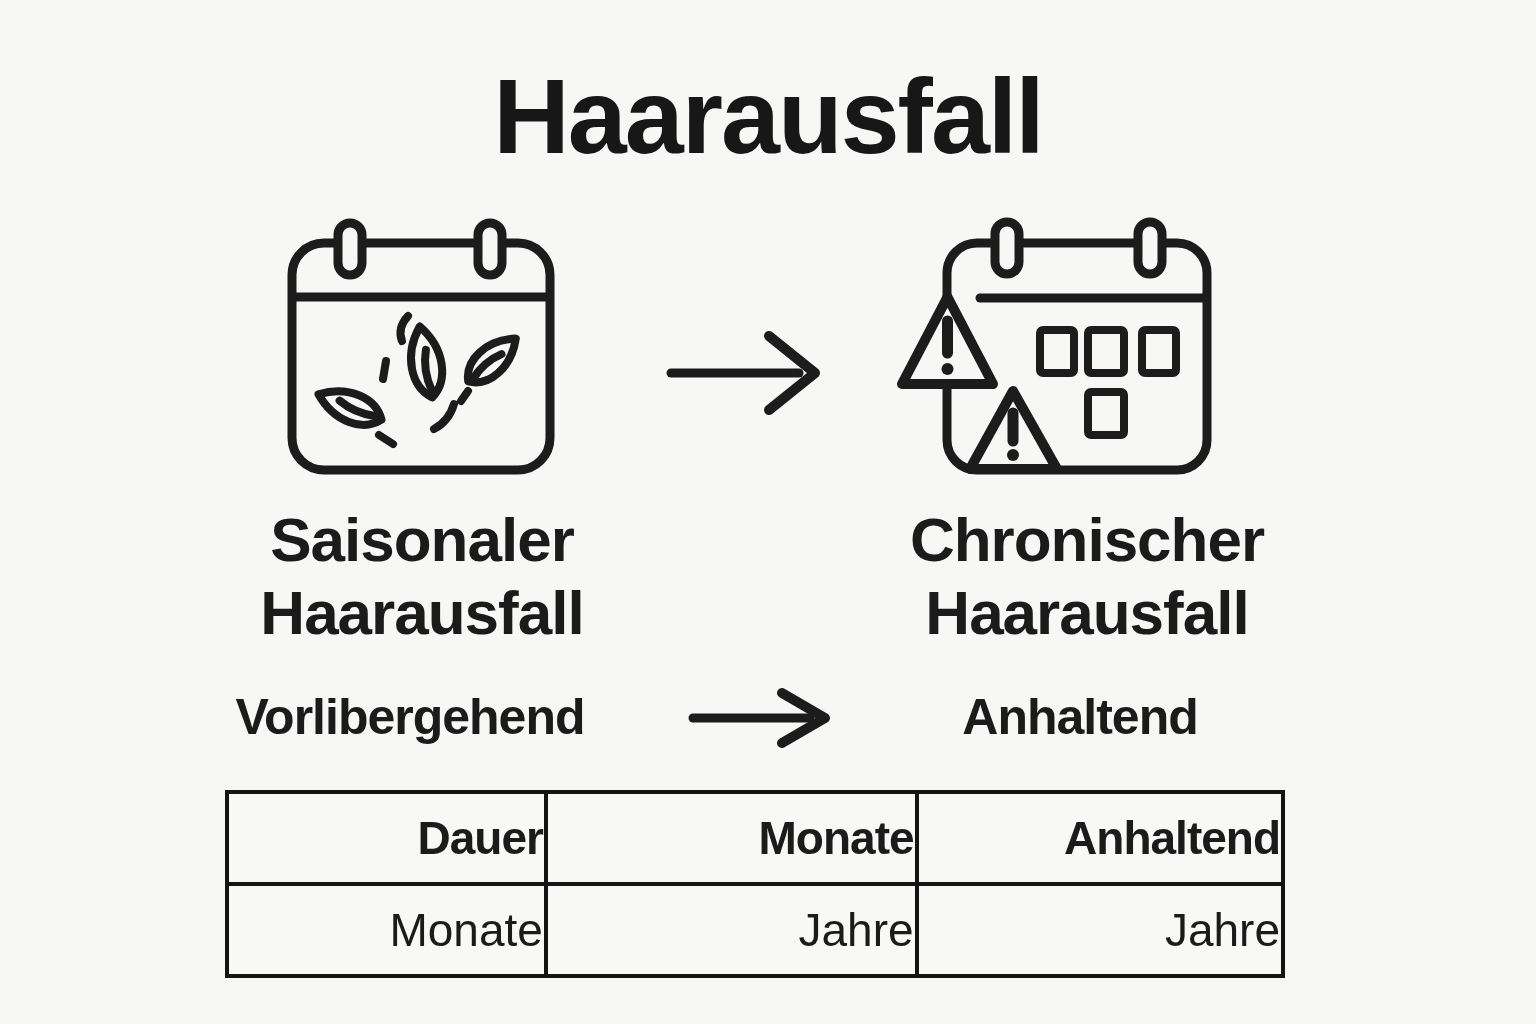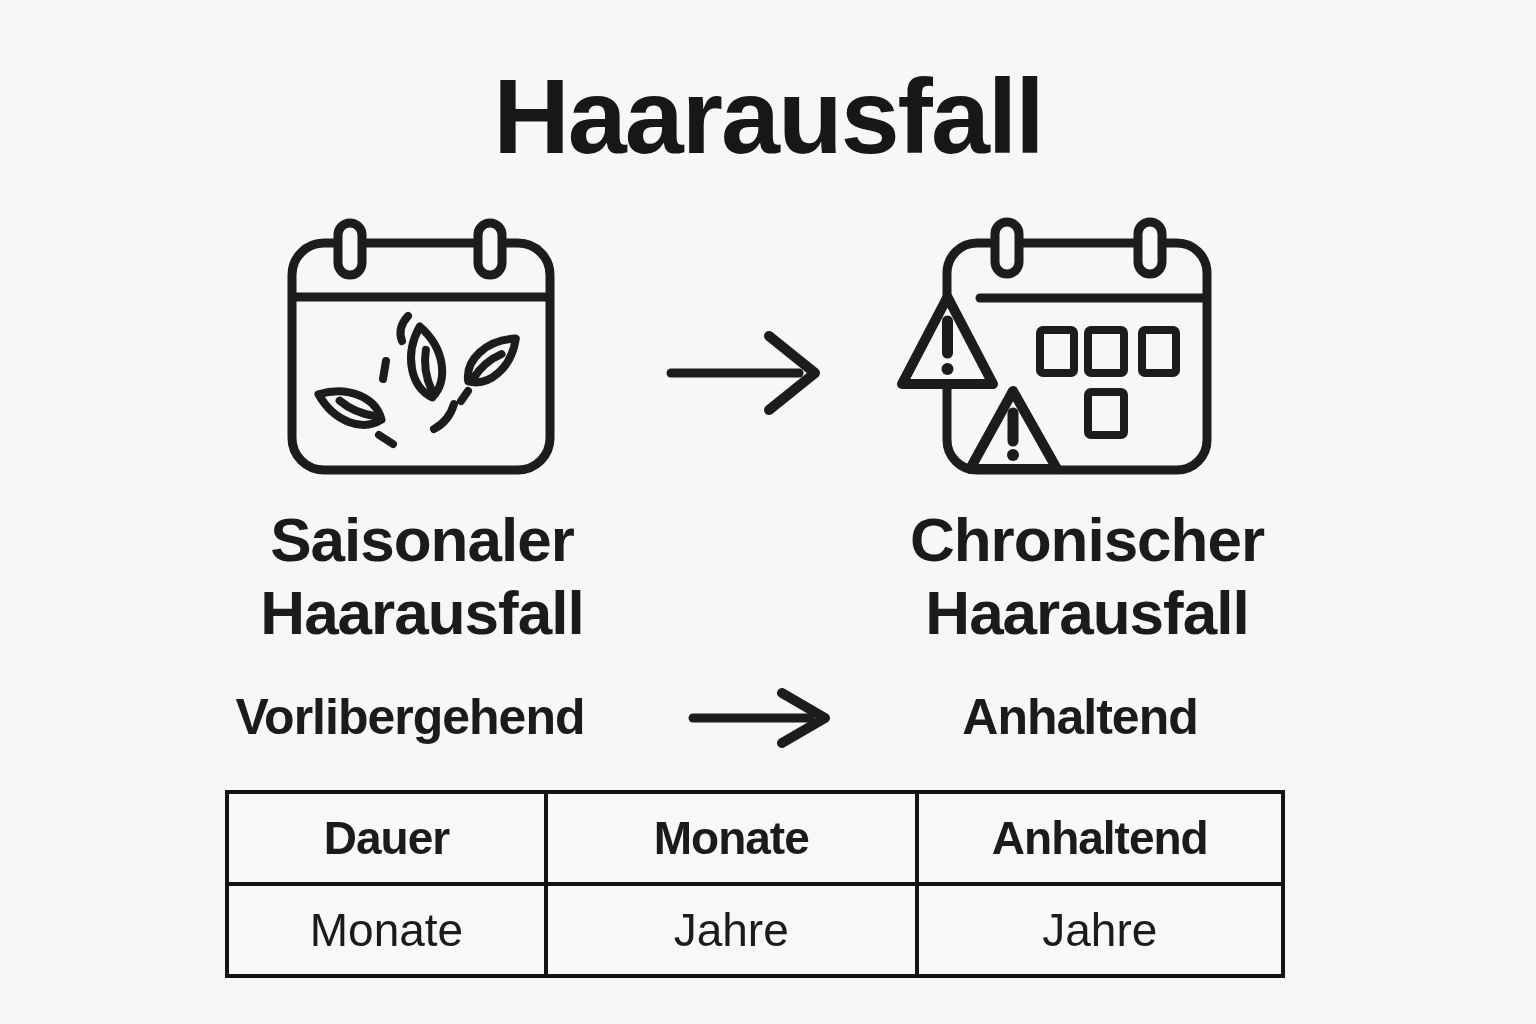--- a/index.html
+++ b/index.html
@@ -37,21 +37,21 @@
   }
   .sub-label.left{left:110px;}
   .sub-label.right{left:780px;}
   table.compare{
     position:absolute;left:225px;top:790px;width:1060px;height:174px;
     border-collapse:collapse;table-layout:fixed;
     background:#f8f8f7;
   }
   table.compare td{
     border:4px solid #141414;
-    text-align:center;vertical-align:middle;
+    text-align:right;vertical-align:middle;
     font-size:46px;height:86px;
     color:#1b1b1b;
   }
   table.compare tr.hdr td{font-weight:700;letter-spacing:-1px;}
   table.compare tr.val td{font-weight:400;}
   col.c1{width:30.2%;} col.c2{width:35.1%;} col.c3{width:34.7%;}
   svg .ln{stroke:#1c1c1c;fill:none;stroke-linecap:round;stroke-linejoin:round;}
   svg .fillbg{fill:#f7f7f6;}
   svg .inkfill{fill:#1c1c1c;stroke:none;}
 </style>

